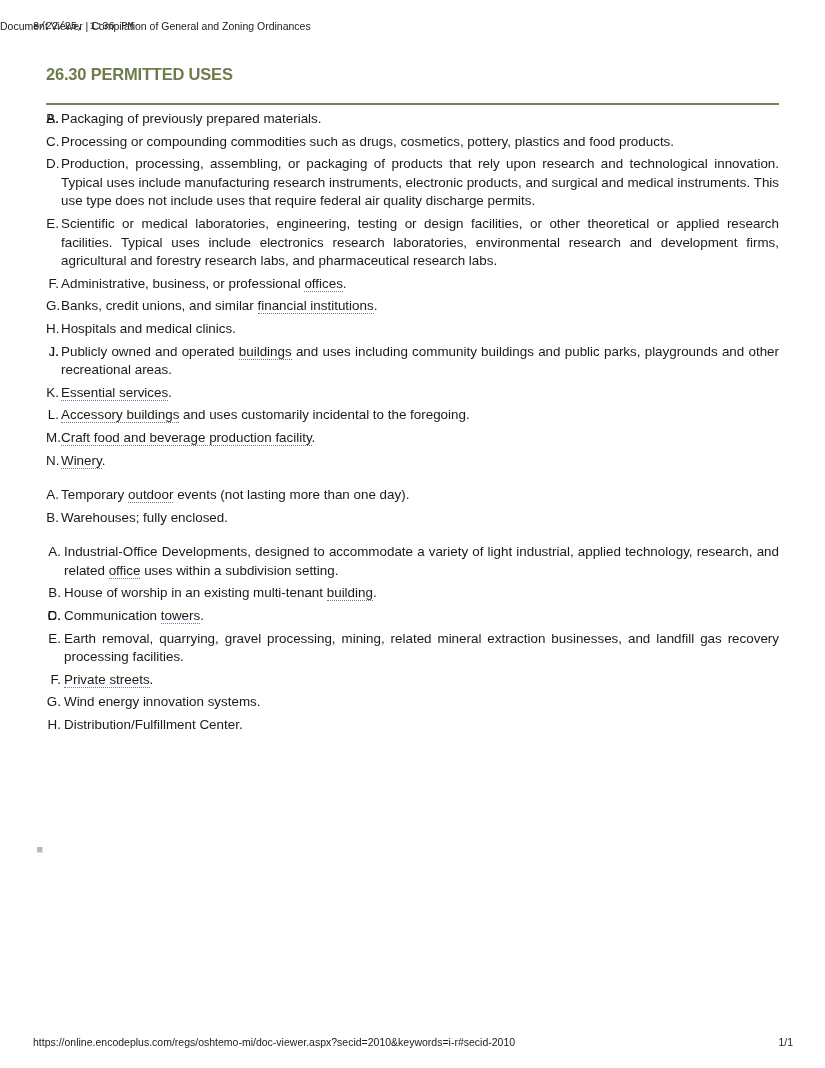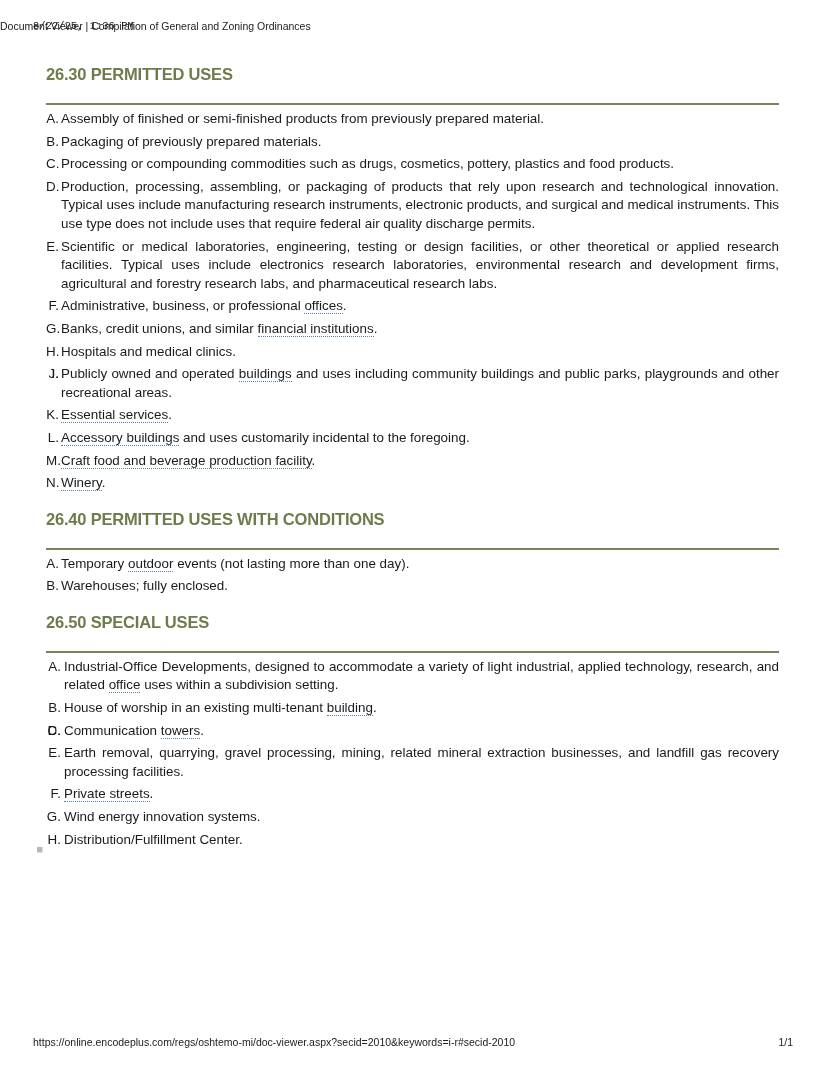--- a/index.html
+++ b/index.html
@@ -34,45 +34,43 @@
 
 <div class="print-header">
   <span class="date">8/22/25, 1:36 PM</span>
   <span class="title">Document Viewer | Compilation of General and Zoning Ordinances</span>
 </div>
 
 <div class="content">
   <div class="section">
     <h2 class="section-heading">26.30 PERMITTED USES</h2>
     <ol class="items">
-        <li><span class="marker">A.</span><span>Assembly of finished or semi-finished products from previously prepared material.</span></li>
+        <li><span class="marker">A.</span></li>
         <li><span class="marker">B.</span><span>Packaging of previously prepared materials.</span></li>
         <li><span class="marker">C.</span><span>Processing or compounding commodities such as drugs, cosmetics, pottery, plastics and food products.</span></li>
         <li><span class="marker">D.</span><span>Production, processing, assembling, or packaging of products that rely upon research and technological innovation. Typical uses include manufacturing research instruments, electronic products, and surgical and medical instruments. This use type does not include uses that require federal air quality discharge permits.</span></li>
         <li><span class="marker">E.</span><span>Scientific or medical laboratories, engineering, testing or design facilities, or other theoretical or applied research facilities. Typical uses include electronics research laboratories, environmental research and development firms, agricultural and forestry research labs, and pharmaceutical research labs.</span></li>
         <li><span class="marker">F.</span><span>Administrative, business, or professional </span><span class="term">offices</span><span>.</span></li>
         <li><span class="marker">G.</span><span>Banks, credit unions, and similar </span><span class="term">financial institutions</span><span>.</span></li>
         <li><span class="marker">H.</span><span>Hospitals and medical clinics.</span></li>
         <li><span class="marker">I.</span></li>
         <li><span class="marker">J.</span><span>Publicly owned and operated </span><span class="term">buildings</span><span> and uses including community buildings and public parks, playgrounds and other recreational areas.</span></li>
         <li><span class="marker">K.</span><span class="term">Essential services</span><span>.</span></li>
         <li><span class="marker">L.</span><span class="term">Accessory buildings</span><span> and uses customarily incidental to the foregoing.</span></li>
         <li><span class="marker">M.</span><span class="term">Craft food and beverage production facility</span><span>.</span></li>
         <li><span class="marker">N.</span><span class="term">Winery</span><span>.</span></li>
       </ol>
   </div>
   <div class="section">
-    <h2 class="section-heading">26.40 PERMITTED USES WITH CONDITIONS</h2>
     <ol class="items">
         <li><span class="marker">A.</span><span>Temporary </span><span class="term">outdoor</span><span> events (not lasting more than one day).</span></li>
         <li><span class="marker">B.</span><span>Warehouses; fully enclosed.</span></li>
       </ol>
   </div>
   <div class="section wide">
-    <h2 class="section-heading">26.50 SPECIAL USES</h2>
     <ol class="items">
         <li><span class="marker">A.</span><span>Industrial-Office Developments, designed to accommodate a variety of light industrial, applied technology, research, and related </span><span class="term">office</span><span> uses within a subdivision setting.</span></li>
         <li><span class="marker">B.</span><span>House of worship in an existing multi-tenant </span><span class="term">building</span><span>.</span></li>
         <li><span class="marker">C.</span></li>
         <li><span class="marker">D.</span><span>Communication </span><span class="term">towers</span><span>.</span></li>
         <li><span class="marker">E.</span><span>Earth removal, quarrying, gravel processing, mining, related mineral extraction businesses, and landfill gas recovery processing facilities.</span></li>
         <li><span class="marker">F.</span><span class="term">Private streets</span><span>.</span></li>
         <li><span class="marker">G.</span><span>Wind energy innovation systems.</span></li>
         <li><span class="marker">H.</span><span>Distribution/Fulfillment Center.</span></li>
       </ol>

